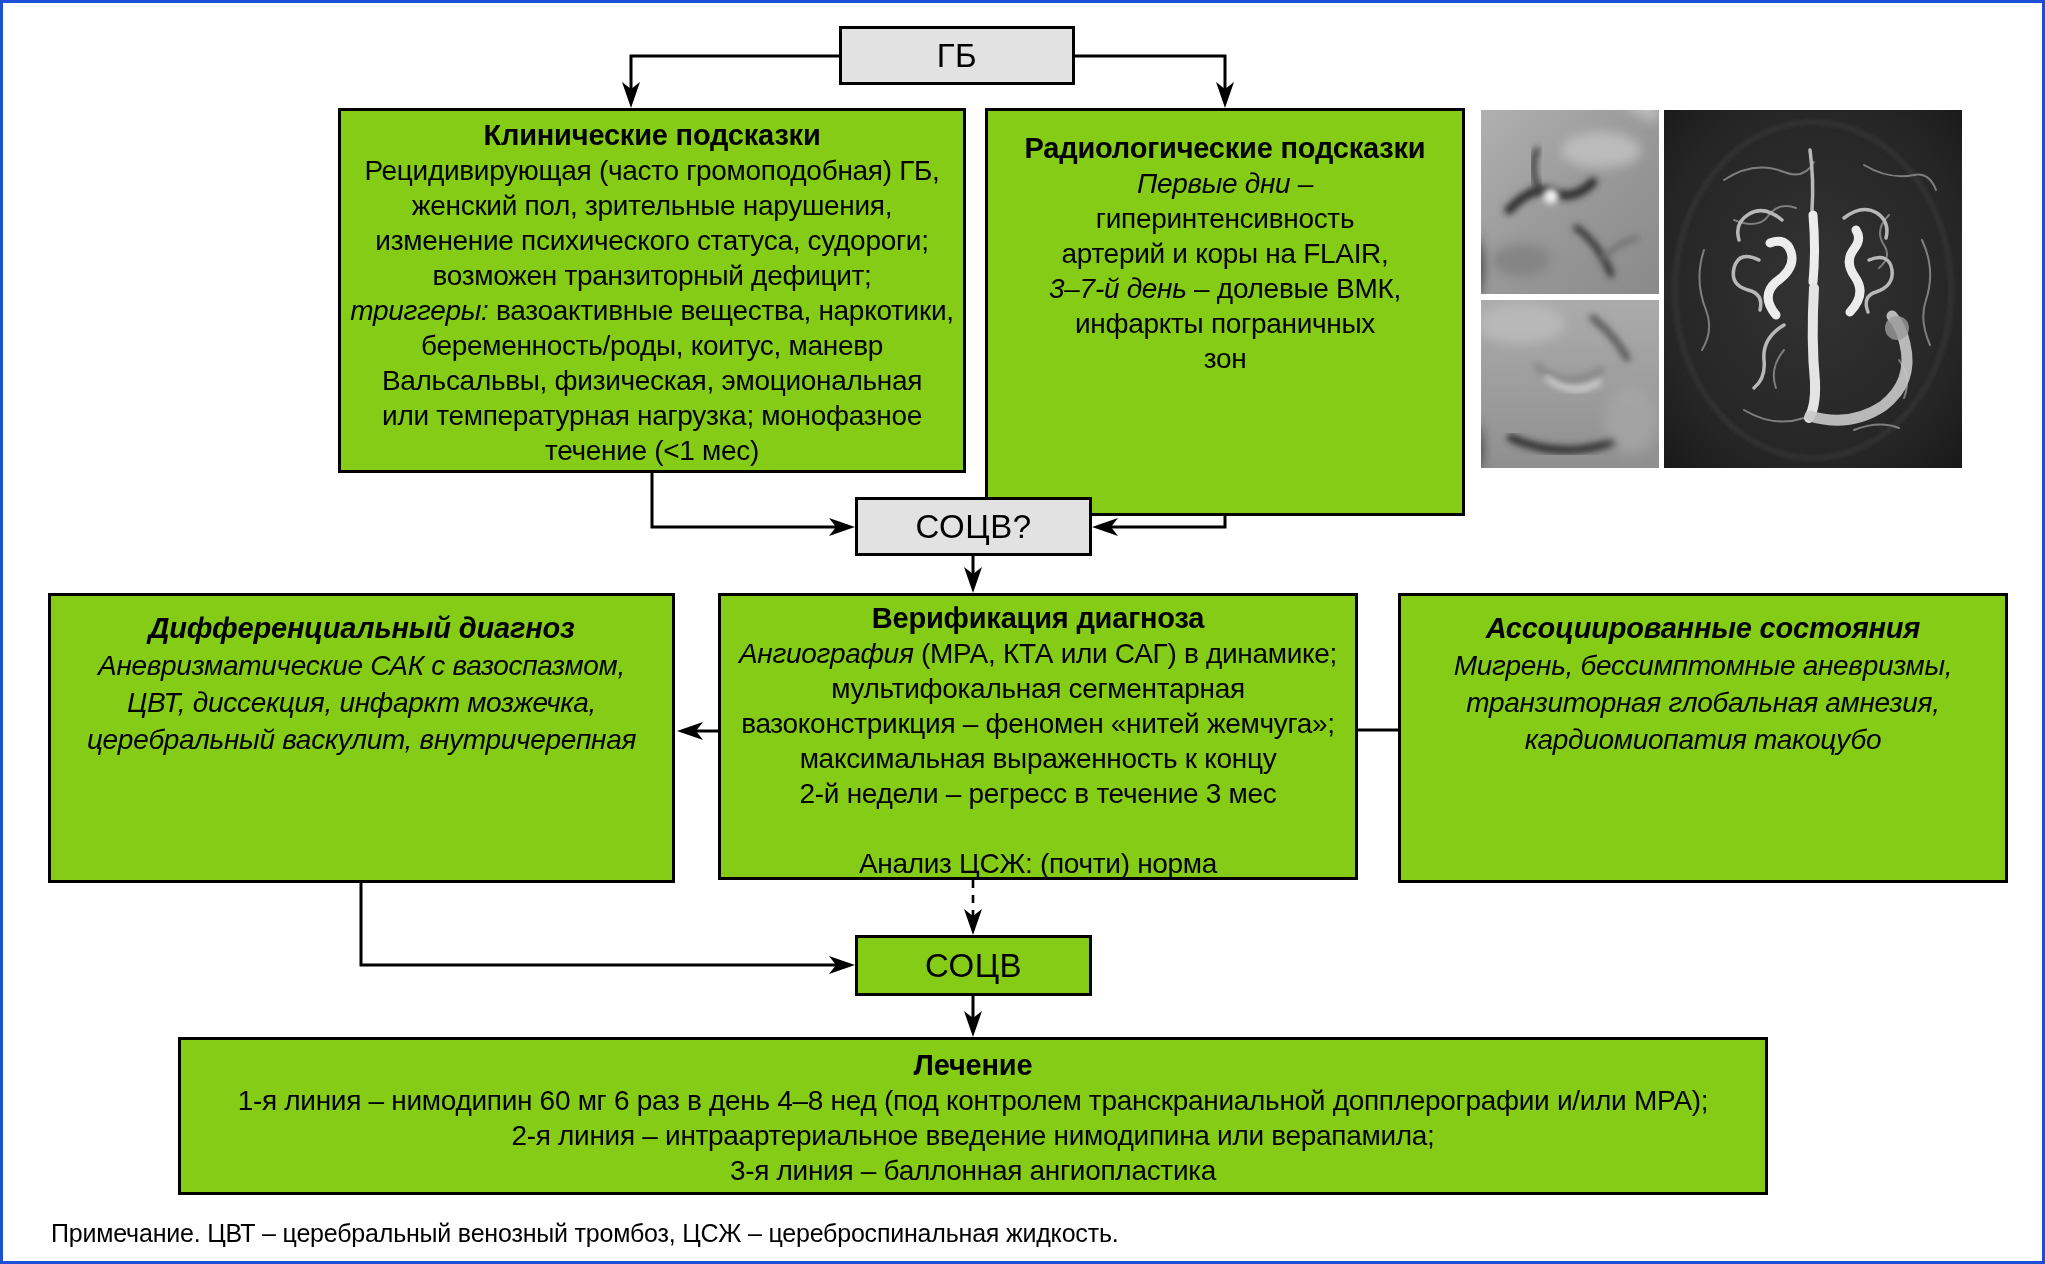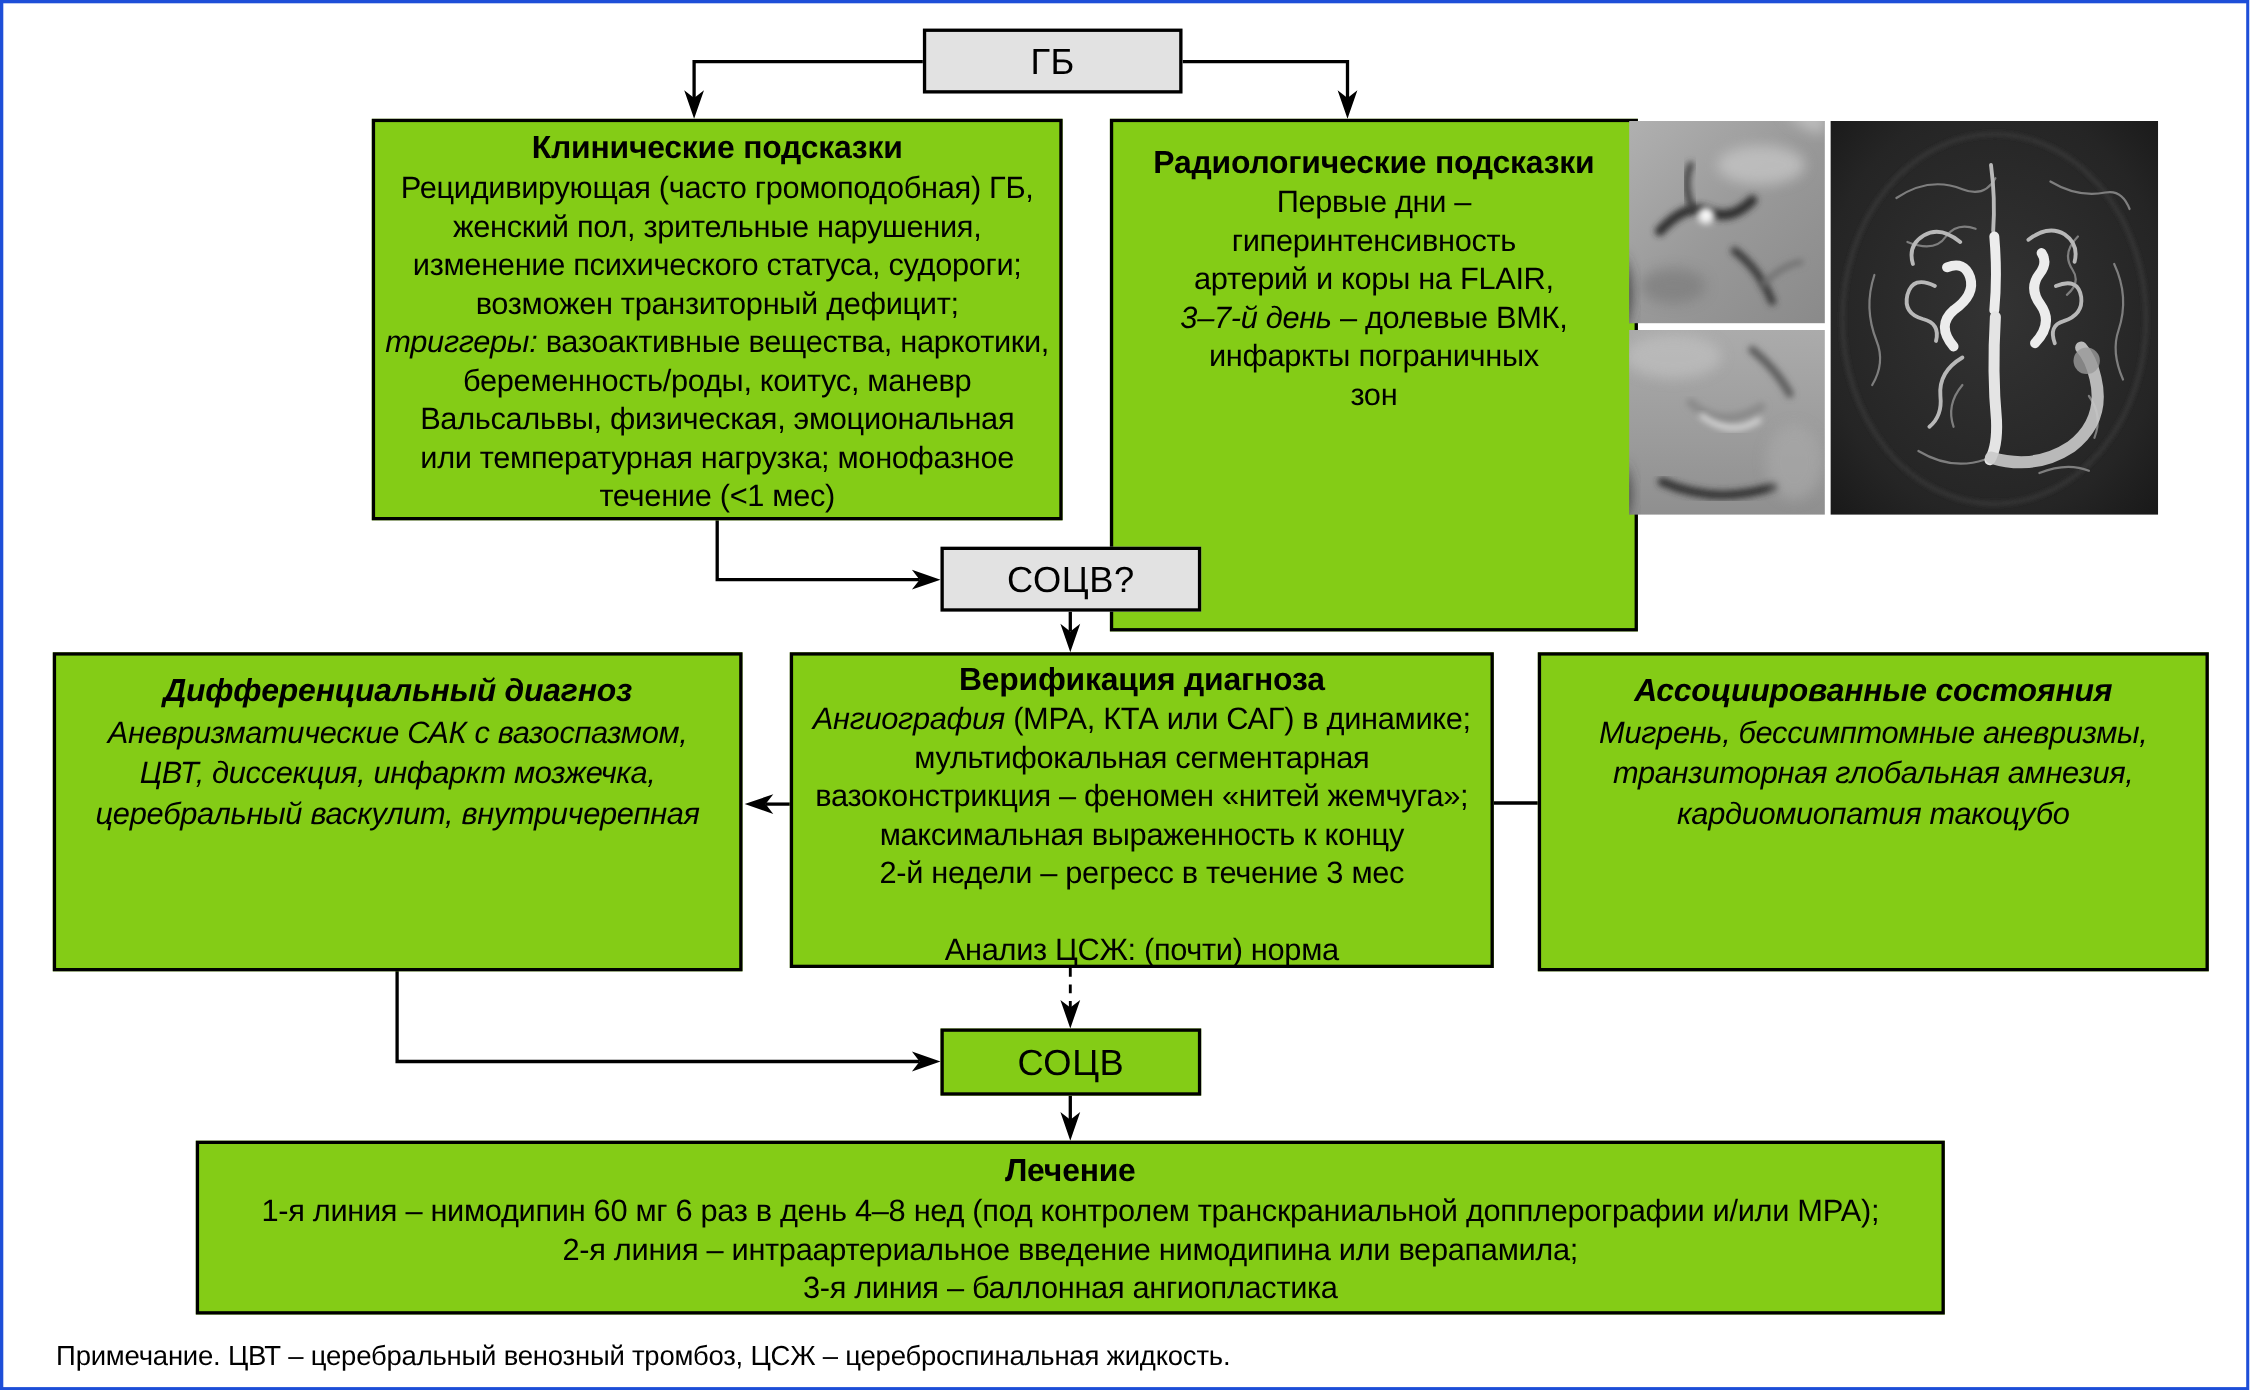--- a/index.html
+++ b/index.html
@@ -109,24 +109,24 @@
         <div class="tline"><span>изменение психического статуса, судороги;</span></div>
         <div class="tline"><span>возможен транзиторный дефицит;</span></div>
         <div class="tline"><span style="font-style: italic;">триггеры:</span><span> вазоактивные вещества, наркотики,</span></div>
         <div class="tline"><span>беременность/роды, коитус, маневр</span></div>
         <div class="tline"><span>Вальсальвы, физическая, эмоциональная</span></div>
         <div class="tline"><span>или температурная нагрузка; монофазное</span></div>
         <div class="tline"><span>течение (&lt;1 мес)</span></div>
       </div>
   </div>
 
-  <div class="node" style="left:1006px;top:105px;width:480px;height:466px;padding-top:20px;">
+  <div class="node" style="left:982px;top:105px;width:480px;height:408px;padding-top:20px;">
     <div class="title">Радиологические подсказки</div>
     <div class="body">
-        <div class="tline"><span style="">Первые дни –</span></div>
+        <div class="tline"><span style="font-style: italic;">Первые дни –</span></div>
         <div class="tline"><span>гиперинтенсивность</span></div>
         <div class="tline"><span>артерий и коры на FLAIR,</span></div>
         <div class="tline"><span style="font-style: italic;">3–7-й день</span><span> – долевые ВМК,</span></div>
         <div class="tline"><span>инфаркты пограничных</span></div>
         <div class="tline"><span>зон</span></div>
       </div>
   </div>
 
   <svg class="scan" style="left:1478px;top:107px;" width="178" height="184" viewBox="0 0 178 184" role="img">
     <defs>

